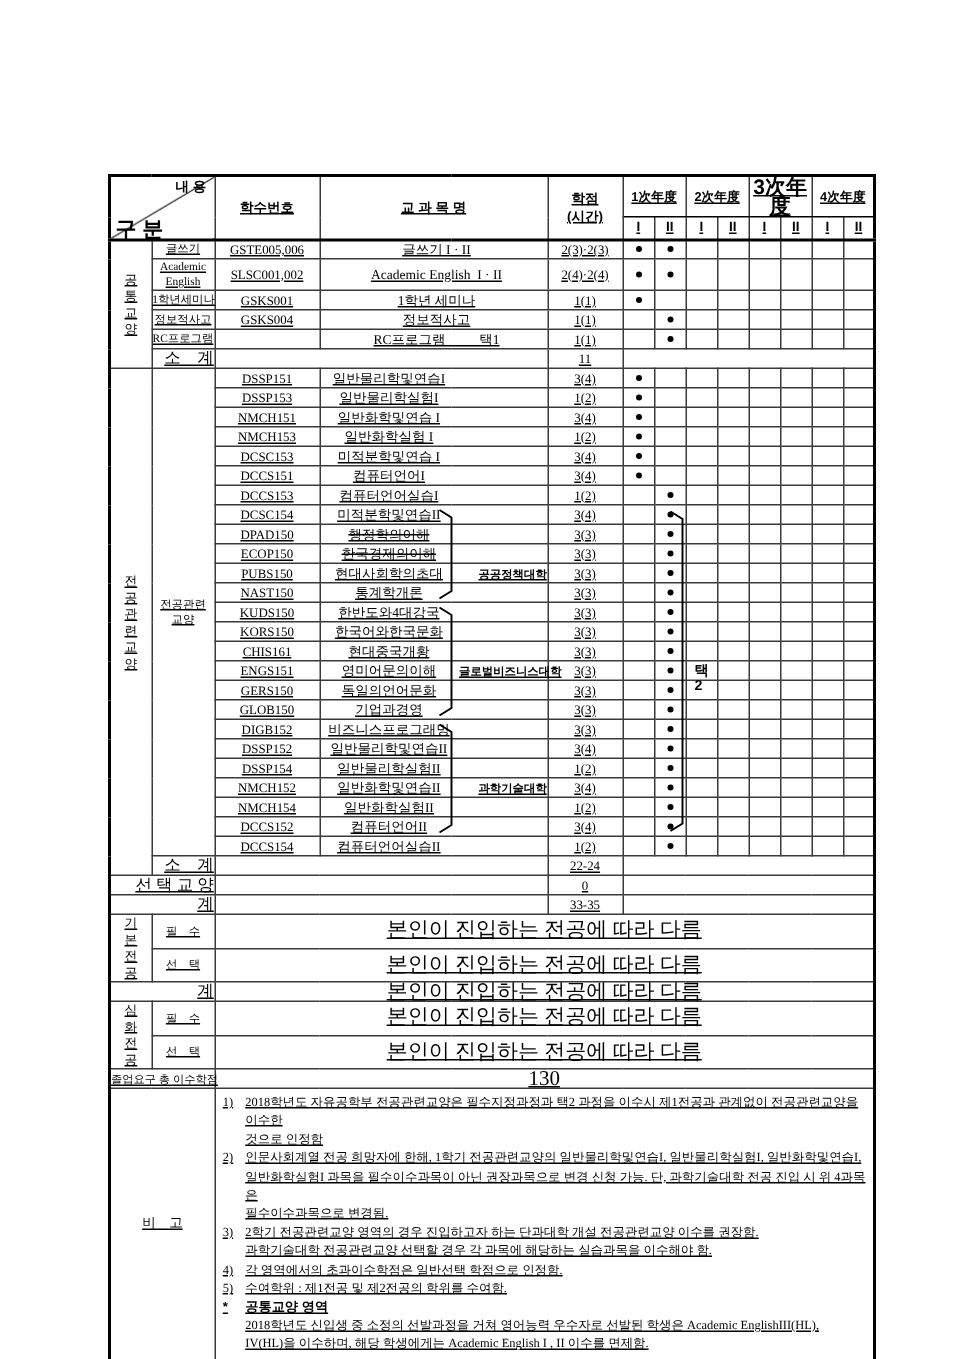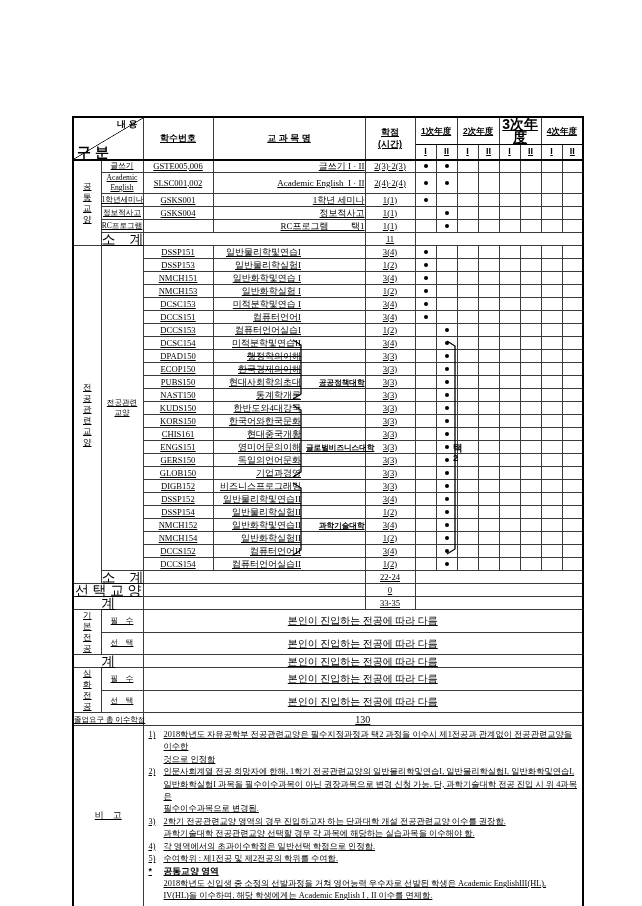--- a/index.html
+++ b/index.html
@@ -13,29 +13,29 @@
            font-size:9px;line-height:13px;border-bottom:1.5px solid #000;}
   thead{border-bottom:2px solid #000;}
   tbody tr{height:13px;}
   .diag{position:relative;
         background-image:linear-gradient(to bottom right,transparent calc(50% - 0.7px),#000 50%,transparent calc(50% + 0.7px));}
   .diag .ct{position:absolute;top:0;right:5px;font-size:9px;}
   .diag .cb{position:absolute;bottom:0;left:3px;font-size:14px;}
   .ccat{font-size:8.5px;word-break:break-all;line-height:11px;padding:0 5px;}
   .ccontent{font-size:7.6px;white-space:pre;line-height:10px;}
   .ccode{font-size:8.6px;white-space:nowrap;}
-  .cname{text-align:right;padding-left:4px;white-space:pre;border-right:none;}
+  .cname{text-align:center;padding-left:4px;white-space:pre;border-right:none;}
   .cgroup{border-left:none;text-align:right;padding-left:5px;
           font-family:"Liberation Sans","DejaVu Sans",sans-serif;font-size:7.6px;font-weight:bold;white-space:nowrap;}
   .ccredit{font-size:8.6px;white-space:nowrap;}
   .yr{font-size:8px;}
   .strike{text-decoration:line-through;}
   .dot{display:inline-block;width:4px;height:4px;border-radius:50%;background:#000;vertical-align:middle;margin-top:-2px;}
-  .subtotal{font-size:14px;white-space:pre;}
-  .wide-val{font-size:10px;text-align:center;}
+  .subtotal{font-size:11px;white-space:pre;text-align:right;}
+  .wide-val{font-size:14px;text-align:center;}
   .grad-label{font-size:7.5px;white-space:nowrap;}
   .remarks-label{font-size:9px;white-space:pre;}
   .remarks{text-align:left;vertical-align:top;padding:3px 4px 3px 5px;}
   .note{display:flex;font-size:8.3px;line-height:12.4px;}
   .note .n{width:15px;flex:none;}
   .note .ls{flex:1;}
   .note.b{font-family:"Liberation Sans","DejaVu Sans",sans-serif;font-weight:bold;font-size:8.8px;}
   .overlay{position:absolute;left:0;top:0;pointer-events:none;}
   .brk{position:absolute;pointer-events:none;}
   .elective-label{position:absolute;font-family:"Liberation Sans","DejaVu Sans",sans-serif;
@@ -627,16 +627,16 @@
         </svg>
         <svg width="12" height="74" class="brk" style="left: 220px; top: 288px;">
           <polyline points="1,1 9,6 9,68 1,73" fill="none" stroke="#000" stroke-width="1.3"></polyline>
         </svg>
         <svg width="12" height="74" class="brk" style="left: 220px; top: 366px;">
           <polyline points="1,1 9,6 9,68 1,73" fill="none" stroke="#000" stroke-width="1.3"></polyline>
         </svg>
         <svg width="12" height="215" class="brk" style="left: 374.031px; top: 224px;">
           <polyline points="1,1 9,6 9,209 1,214" fill="none" stroke="#000" stroke-width="1.3"></polyline>
         </svg>
-        <div class="elective-label" style="left: 381px; top: 326.5px;">택2</div>
+        <div class="elective-label" style="left: 391px; top: 326.5px;">택2</div>
       </div>
   </div>
 </div>
 
 </body></html>

